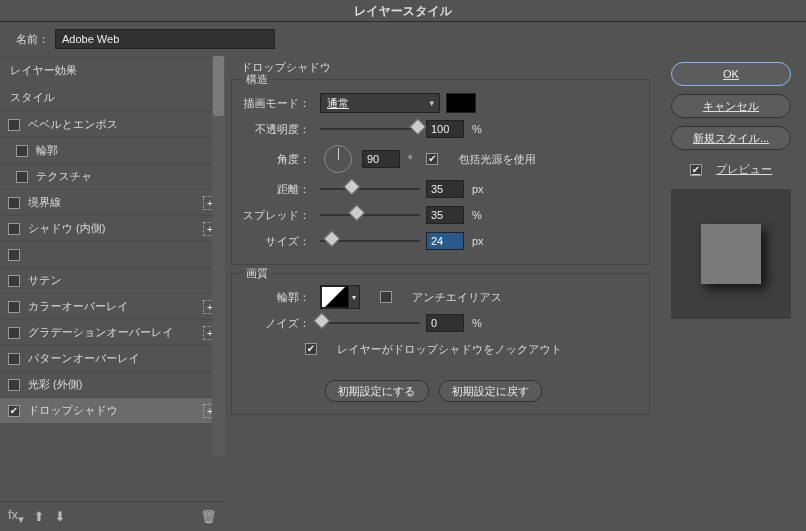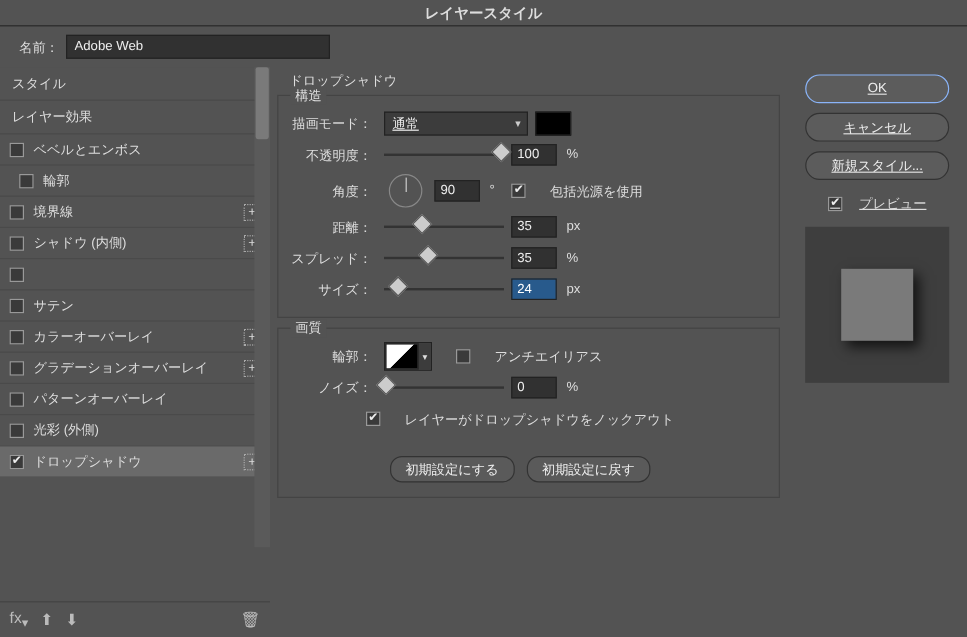--- a/index.html
+++ b/index.html
@@ -62,30 +62,34 @@
 
 <div class="namebar">
   <span>名前：</span>
   <input type="text" value="Adobe Web" style="">
 </div>
 
 <div class="main">
 
   <div class="left-col">
     <div class="left-scroll">
+      <div class="left-header" style="border-top:1px solid #4a4a4a;">レイヤー効果</div>
       <div class="left-header">スタイル</div>
-      <div class="left-header" style="border-top:1px solid #4a4a4a;">レイヤー効果</div>
 
       <div class="style-item">
         <span class="chk"></span>
         <span class="lbl">ベベルとエンボス</span>
       </div>
       <div class="style-item indent">
         <span class="chk"></span>
         <span class="lbl">輪郭</span>
+      </div>
+      <div class="style-item indent">
+        <span class="chk"></span>
+        <span class="lbl">テクスチャ</span>
       </div>
       <div class="style-item">
         <span class="chk"></span>
         <span class="lbl">境界線</span>
         <span class="plus">+</span>
       </div>
       <div class="style-item">
         <span class="chk"></span>
         <span class="lbl">シャドウ (内側)</span>
         <span class="plus">+</span>

